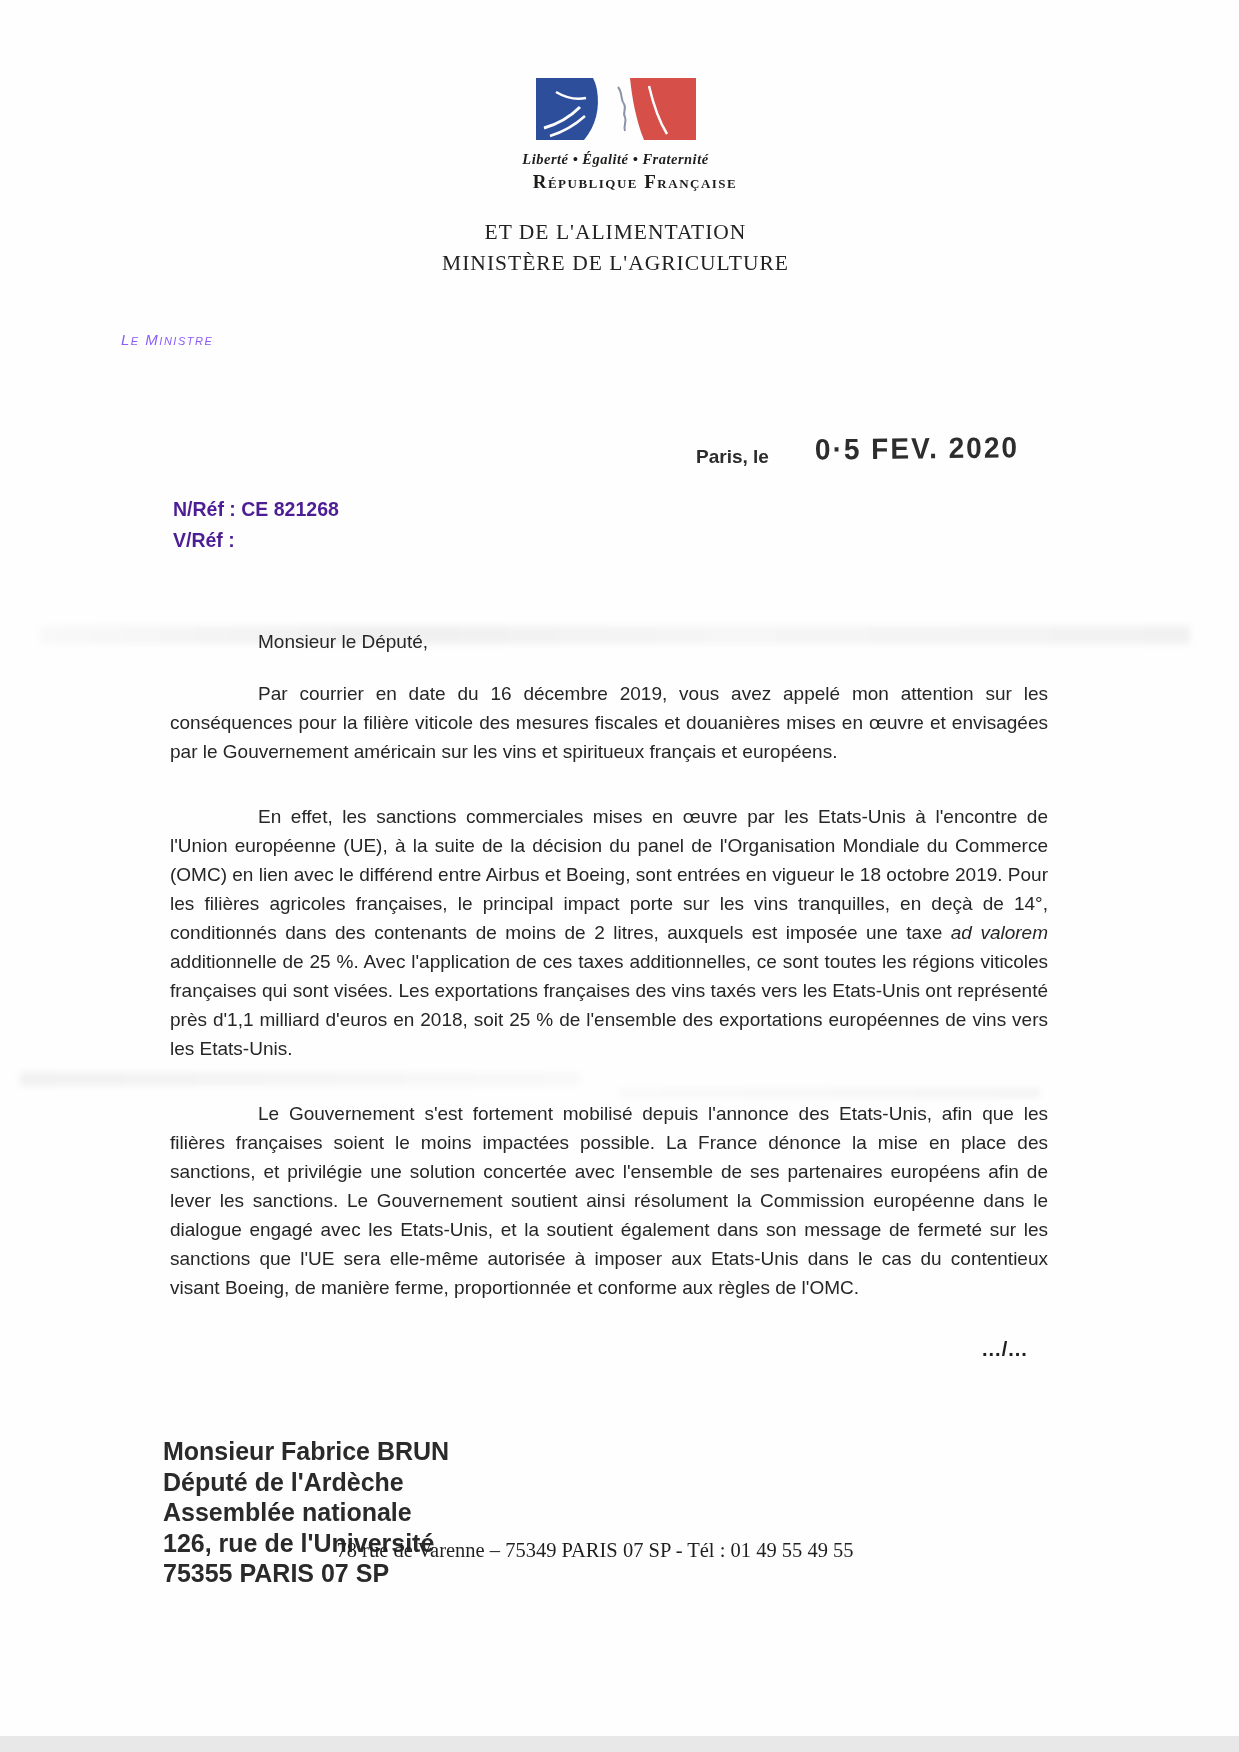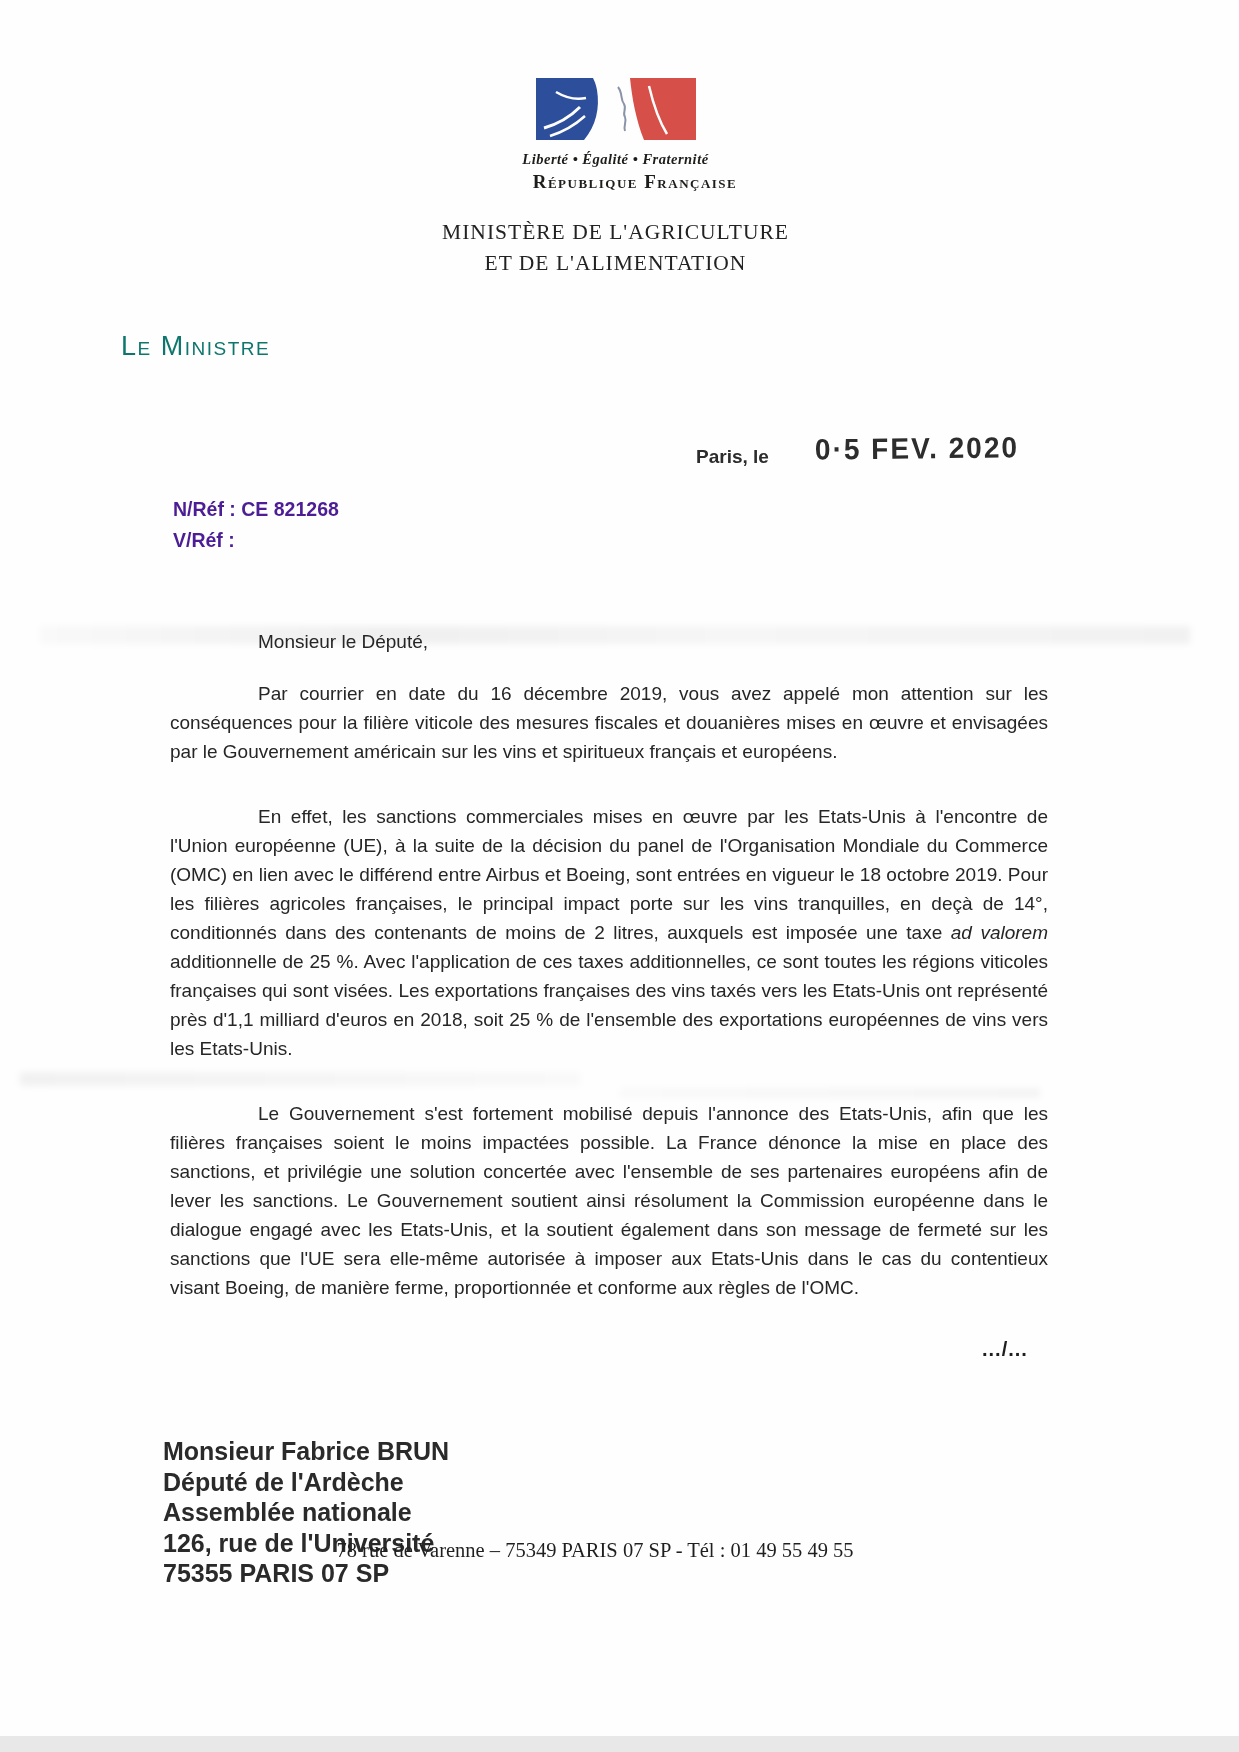--- a/index.html
+++ b/index.html
@@ -43,22 +43,23 @@
   }
   .ministry {
     margin-top: 24px;
     font-family: "Liberation Serif", serif;
     font-size: 21.5px; letter-spacing: 1px; color: #222;
     line-height: 31px;
   }
 
   .minister-title {
     position: absolute; top: 331px; left: 121px;
-    font-variant: small-caps; font-size: 27px; letter-spacing: 1.5px;
-    color: #0f766e;
+    font-variant: small-caps; font-size: 15px; letter-spacing: 1.5px;
+    color: #8b5cf6;
+    font-style: italic;
   }
 
   .place-line {
     position: absolute; top: 446px; left: 696px;
     font-size: 19px; font-weight: 600; color: #2c2c2c;
   }
   .date-stamp {
     position: absolute; top: 433px; left: 815px;
     font-size: 28px; font-weight: 800; letter-spacing: 2px;
     color: #2d2d2d; transform: rotate(-0.6deg) scaleY(1.05);
@@ -112,22 +113,22 @@
       <path d="M8,50 C22,46 34,39 44,29" stroke="#fefefe" stroke-width="3" fill="none"></path>
       <path d="M14,58 C27,54 39,47 49,38" stroke="#fefefe" stroke-width="2.5" fill="none"></path>
       <path d="M20,14 C30,20 40,22 50,20" stroke="#fefefe" stroke-width="2.5" fill="none"></path>
       <path d="M94,0 C96,20 100,42 108,62 L94,62 Z" fill="#fefefe"></path>
       <path d="M113,8 C117,25 123,43 131,56" stroke="#fefefe" stroke-width="2.5" fill="none"></path>
       <path d="M82,9 C87,15 84,21 88,26 C91,31 86,35 89,39 C91,44 87,48 89,53" stroke="#8a93a8" stroke-width="2" fill="none"></path>
     </svg>
     <div class="motto">Liberté • Égalité • Fraternité</div>
     <div class="republic">République Française</div>
     <div class="ministry">
+      <div>ET DE L'ALIMENTATION</div>
       <div>MINISTÈRE DE L'AGRICULTURE</div>
-      <div>ET DE L'ALIMENTATION</div>
     </div>
   </div>
 
   <div class="minister-title">Le Ministre</div>
 
   <div class="place-line">Paris, le</div>
   <div class="date-stamp">0·5 FEV. 2020</div>
 
   <div class="refs">
     <div>N/Réf : CE 821268</div>

